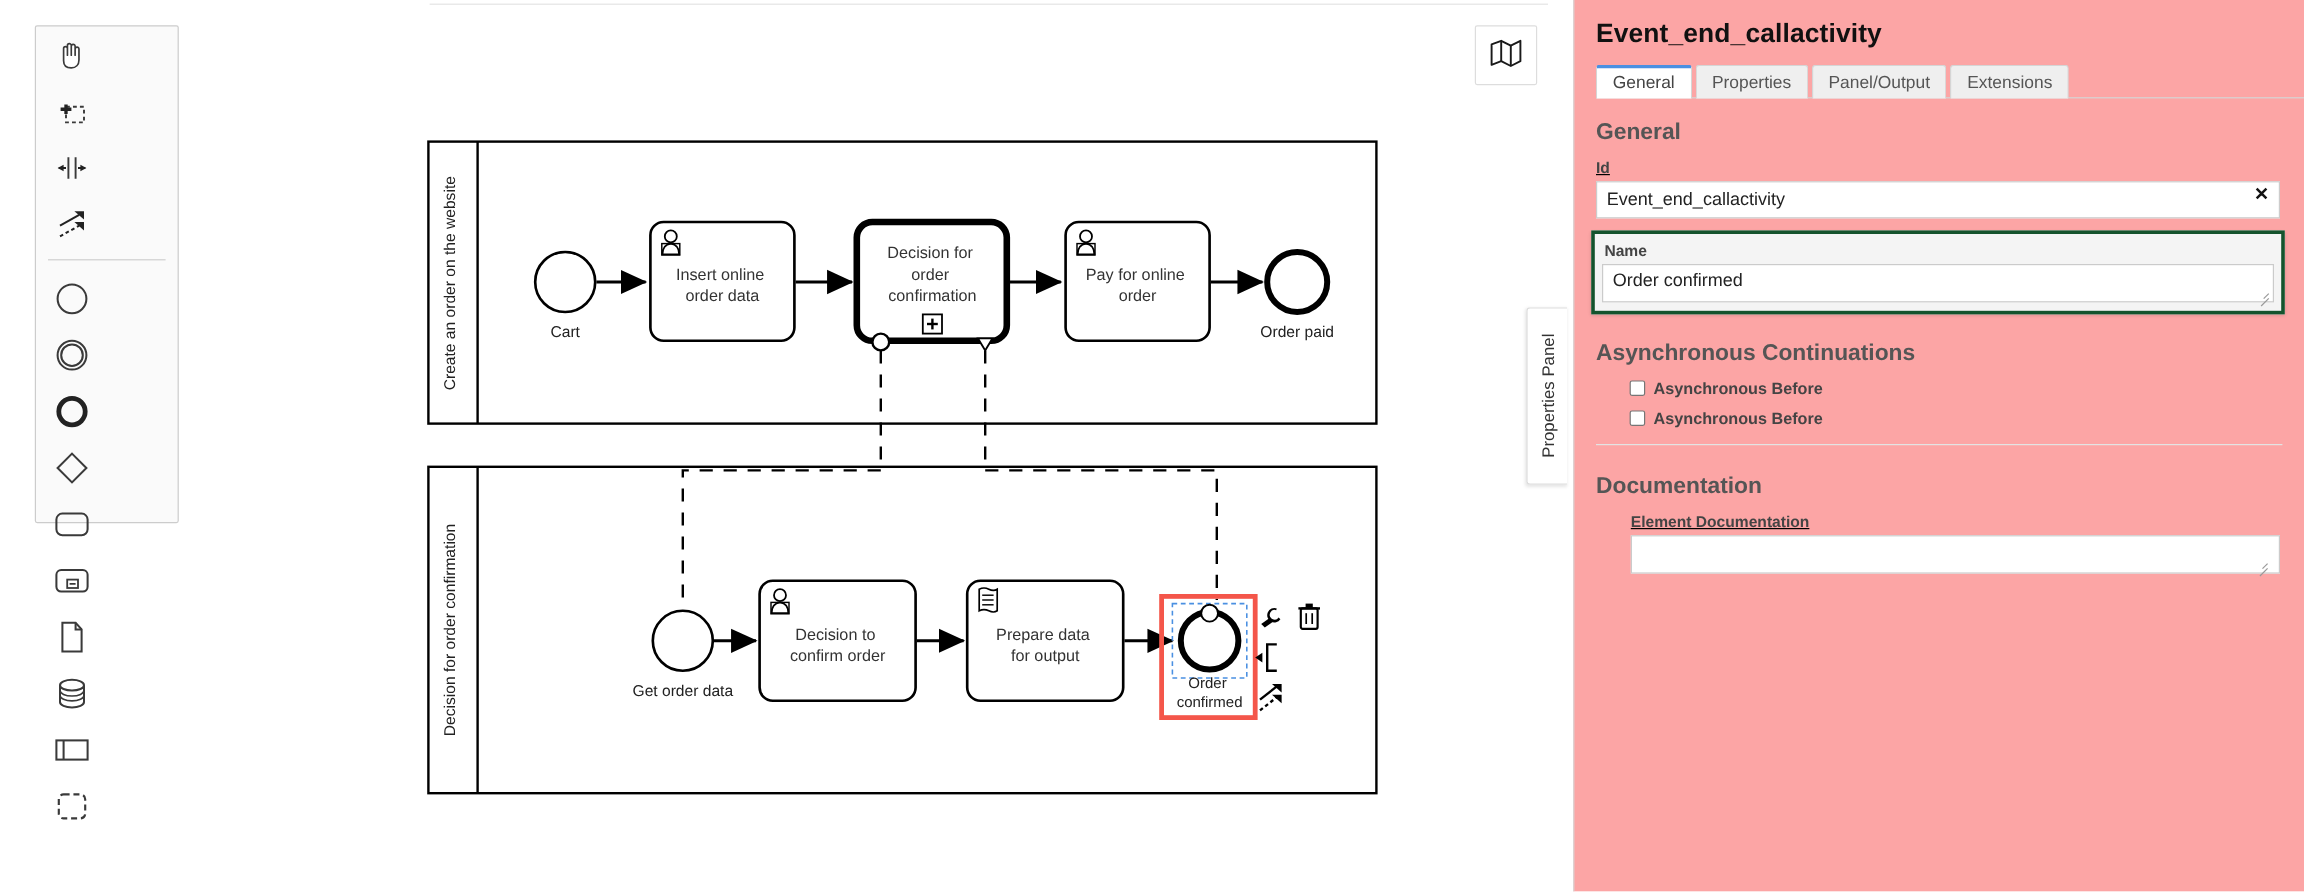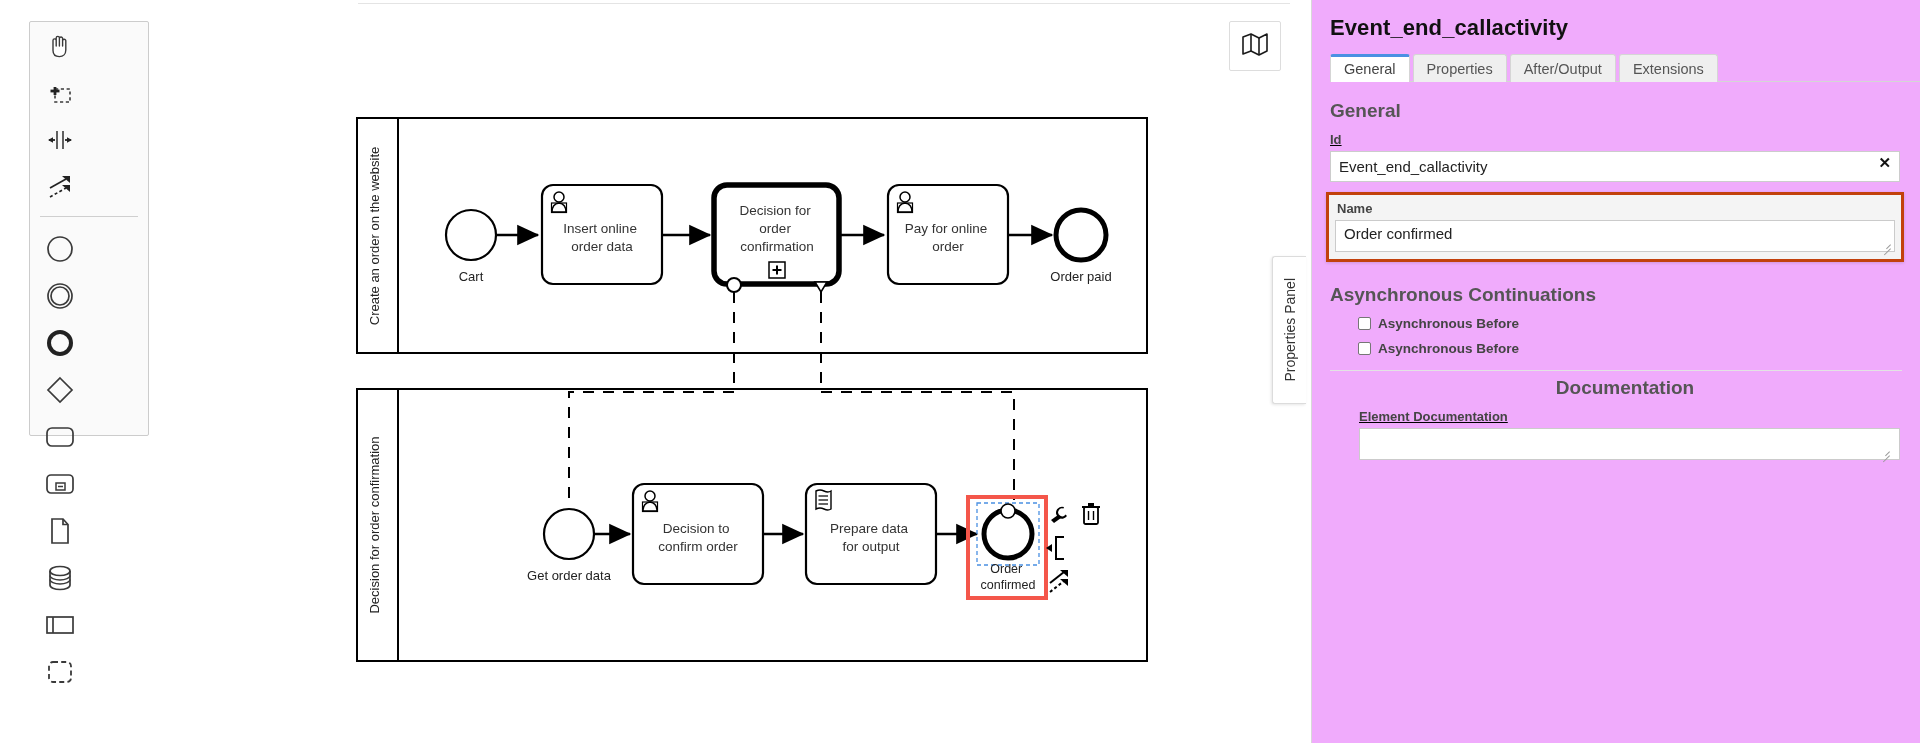--- a/index.html
+++ b/index.html
@@ -69,21 +69,21 @@
     writing-mode: vertical-rl;
     transform: rotate(180deg);
     font-size: 14px; color: #333333;
     white-space: nowrap;
   }
 
   
   #props {
     position: absolute; left: 1311px; top: 0;
     width: 609px; height: 743px;
-    background: #f0abfc;
+    background: #fca5a5;
     border-left: 1px solid #d8d8d8;
     overflow: hidden;
   }
   #props-title {
     font-size: 22px; font-weight: bold; color: #111111;
     padding: 15px 0 0 18px;
     letter-spacing: .1px;
   }
   #tabs {
     display: flex; align-items: flex-end;
@@ -126,21 +126,21 @@
     outline: none;
   }
   .clear-x {
     position: absolute; right: 9px; top: 23px;
     font-size: 15px; font-weight: bold; color: #111111;
     cursor: pointer; line-height: 1;
   }
   
   #name-wrap {
     margin: 10px 16px 0 14px;
-    border: 3px solid #c2410c;
+    border: 3px solid #14532d;
     background: #f4f4f4;
     padding: 5px 6px 7px 6px;
     box-shadow: 0 1px 3px rgba(0,0,0,.14);
     position: relative;
   }
   #name-wrap .field-label { margin: 1px 0 4px 2px; }
   .ta {
     width: 100%; height: 32px;
     border: 1px solid #cbcbcb; background: #ffffff;
     font-size: 15px; color: #222222;
@@ -491,21 +491,21 @@
     <div id="props-title">Event_end_callactivity</div>
 
     <div id="tabs">
       <div class="tab active">
         <span>General</span>
       </div>
       <div class="tab">
         <span>Properties</span>
       </div>
       <div class="tab">
-        <span>After/Output</span>
+        <span>Panel/Output</span>
       </div>
       <div class="tab">
         <span>Extensions</span>
       </div>
     </div>
 
     <div class="section-head">General</div>
 
     <div class="field">
       <label class="field-label">Id</label>
@@ -528,21 +528,21 @@
       <span class="chk"></span>
       <span class="chk-label">Asynchronous Before</span>
     </div>
     <div class="chk-row">
       <span class="chk"></span>
       <span class="chk-label">Asynchronous Before</span>
     </div>
 
     <div class="divider"></div>
 
-    <div class="section-head" style="margin-top:6px;text-align:center;">Documentation</div>
+    <div class="section-head" style="margin-top:24px;">Documentation</div>
 
     <div class="field" style="margin-right:20px;margin-left:47px;">
       <label class="field-label">Element Documentation</label>
       <textarea class="ta" style=""></textarea>
       <span class="resize-grip" style="bottom:4px;">
           <i></i>
           <i></i>
         </span>
     </div>
 

